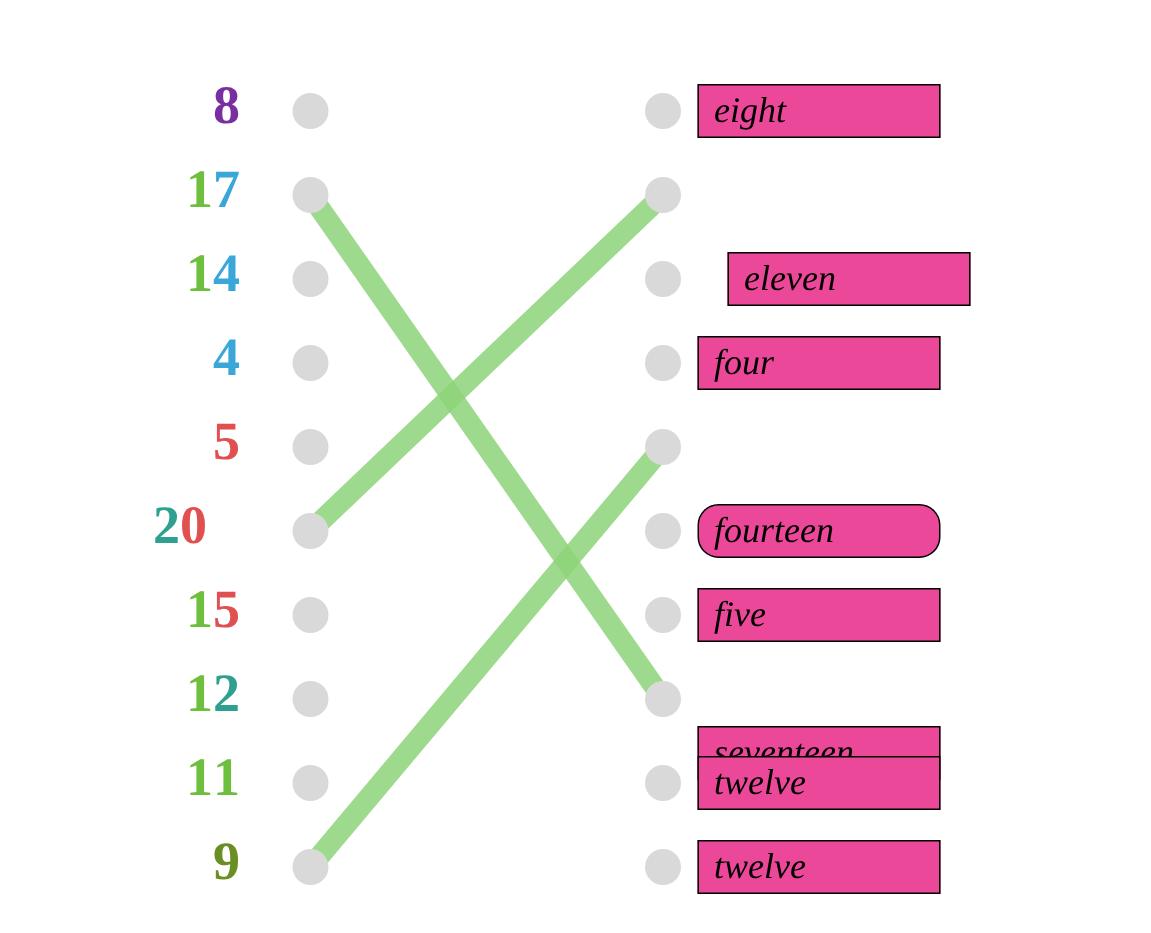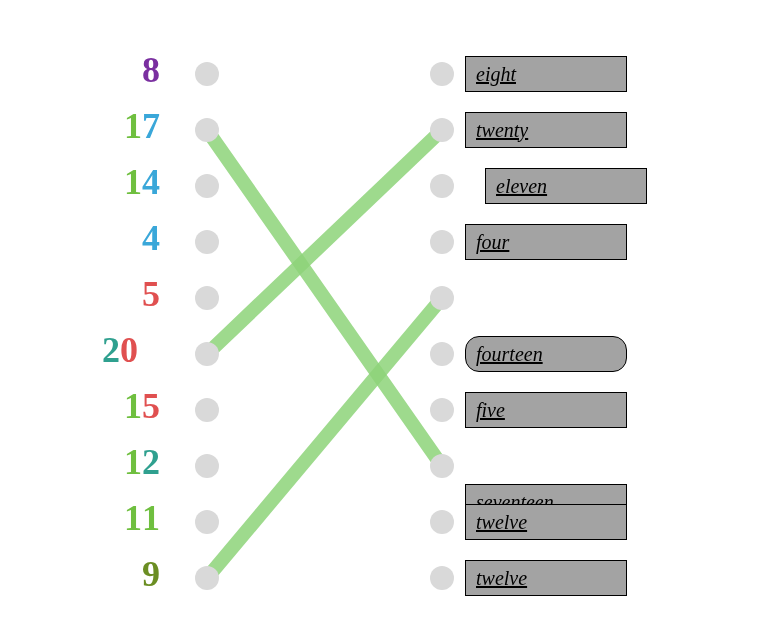--- a/index.html
+++ b/index.html
@@ -1,19 +1,19 @@
 <!DOCTYPE html>
 <html><head>
 <meta charset="utf-8">
 <style>
   html,body{margin:0;padding:0;width:767px;height:622px;background:#fff;font-family:"Comic Sans MS","Segoe Script",cursive;}
   .stage{position:relative;width:767px;height:622px;}
   .num{position:absolute;width:80px;text-align:right;font-weight:bold;font-size:36px;line-height:1;}
   .dot{position:absolute;width:24px;height:24px;border-radius:50%;background:#d9d9d9;}
-  .wordbox{position:absolute;width:150px;height:34px;border:1px solid #000;background:#a3a3a3;display:flex;align-items:center;padding-left:10px;font-size:20px;font-style:italic;font-family:"Segoe Script","Comic Sans MS",cursive;text-decoration:underline;}
+  .wordbox{position:absolute;width:150px;height:34px;border:1px solid #000;background:#ec4899;display:flex;align-items:center;padding-left:10px;font-size:24px;font-style:italic;font-family:"Segoe Script","Comic Sans MS",cursive;}
   svg.lines{position:absolute;left:0;top:0;width:767px;height:622px;pointer-events:none;}
   
   .c-purple{color:#7a2fa0;}
   .c-green{color:#6fbf3f;}
   .c-blue{color:#3aa7d9;}
   .c-red{color:#e05050;}
   .c-teal{color:#2fa08f;}
   .c-olive{color:#6b8e23;}
   
   .num span{display:inline-block;}
@@ -27,21 +27,20 @@
       <line x1="207" y1="354" x2="442" y2="130" stroke="#8ed47a" stroke-width="14" stroke-linecap="round" opacity="0.85"></line>
       <line x1="207" y1="578" x2="442" y2="298" stroke="#8ed47a" stroke-width="14" stroke-linecap="round" opacity="0.85"></line>
     </svg>
 <div class="num" style="left: 80px; top: 52px;"><span class="c-purple">8</span></div>
     <div class="dot" style="left: 195px; top: 62px;"></div>
     <div class="dot" style="left: 430px; top: 62px;"></div>
     <div class="wordbox" style="left: 465px; top: 56px;">eight</div>
     <div class="num" style="left: 80px; top: 108px;"><span class="c-green">1</span><span class="c-blue">7</span></div>
     <div class="dot" style="left: 195px; top: 118px;"></div>
     <div class="dot" style="left: 430px; top: 118px;"></div>
-    <div class="wordbox" style="left: 465px; top: 112px;">twenty</div>
     <div class="num" style="left: 80px; top: 164px;"><span class="c-green">1</span><span class="c-blue">4</span></div>
     <div class="dot" style="left: 195px; top: 174px;"></div>
     <div class="dot" style="left: 430px; top: 174px;"></div>
     <div class="wordbox" style="left: 485px; top: 168px;">eleven</div>
     <div class="num" style="left: 80px; top: 220px;"><span class="c-blue">4</span></div>
     <div class="dot" style="left: 195px; top: 230px;"></div>
     <div class="dot" style="left: 430px; top: 230px;"></div>
     <div class="wordbox" style="left: 465px; top: 224px;">four</div>
     <div class="num" style="left: 80px; top: 276px;"><span class="c-red">5</span></div>
     <div class="dot" style="left: 195px; top: 286px;"></div>

